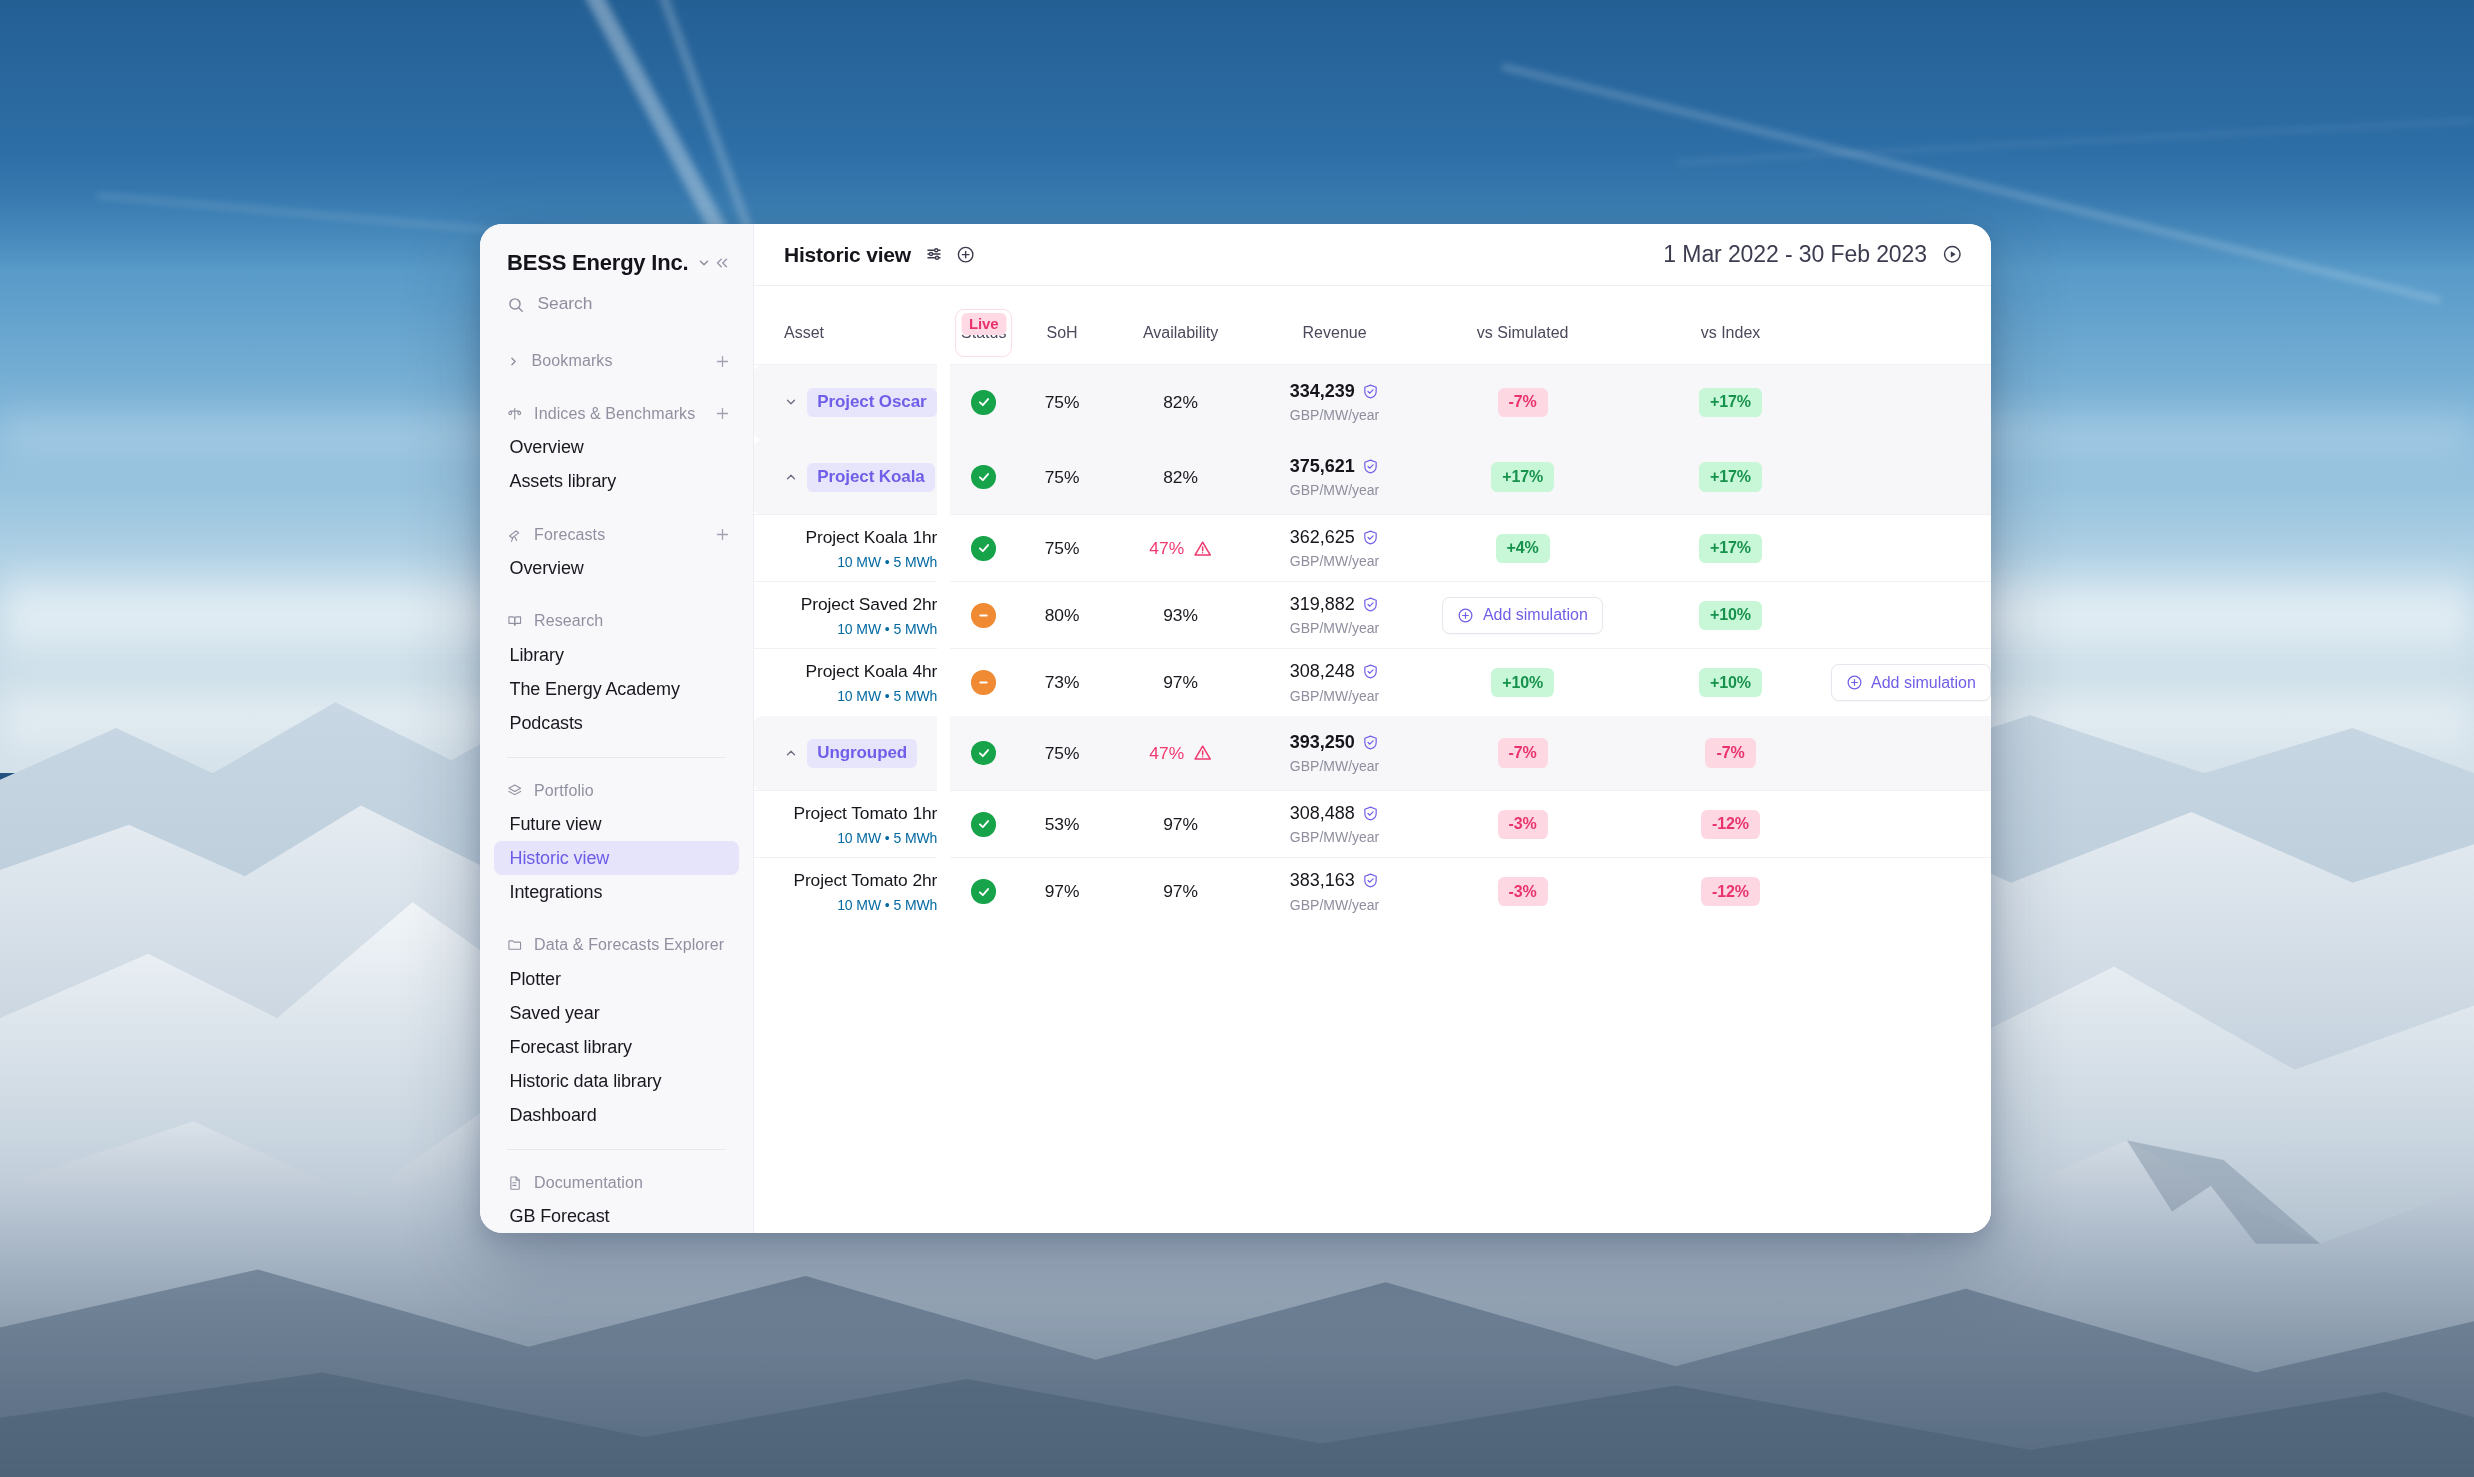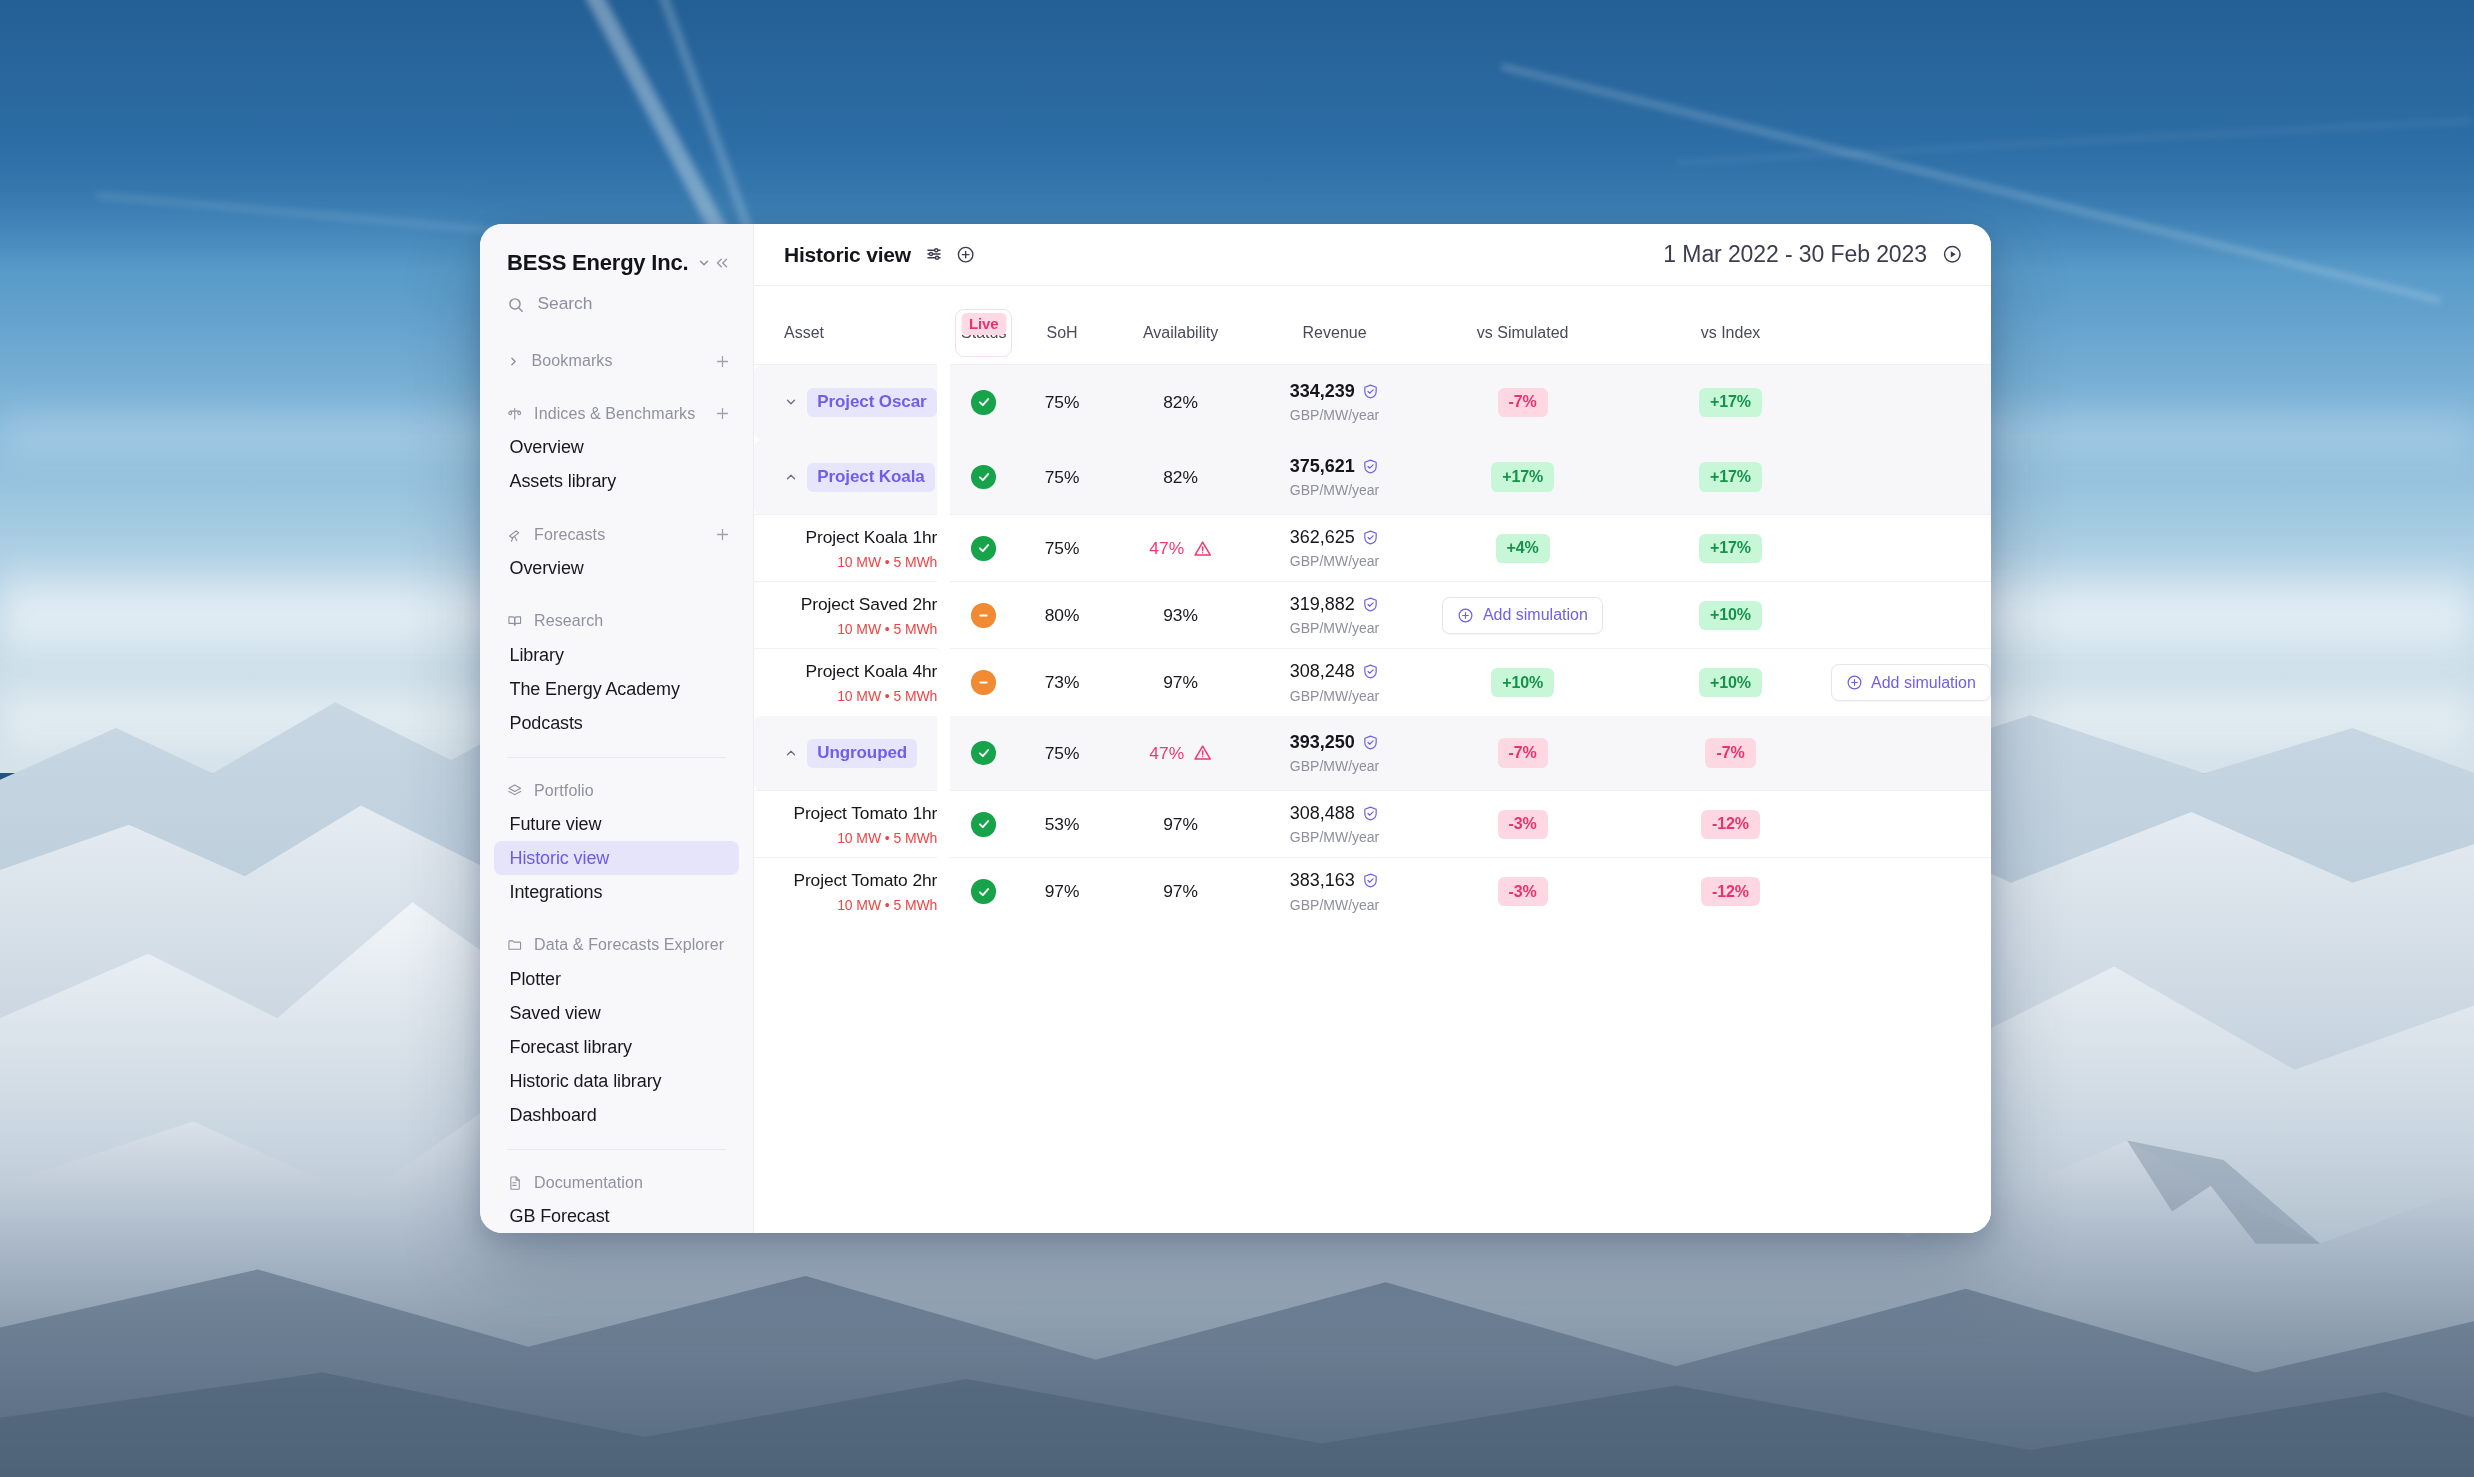--- a/index.html
+++ b/index.html
@@ -161,21 +161,21 @@
 
   .asset-cell { text-align: right; padding-left: 30px; }
   .grp-name-wrap { display: flex; align-items: center; gap: 9px; }
   .grp-caret { color: #6c6c80; display:flex; align-items:center; cursor:pointer; }
   .grp-pill {
     background: #e7e5fb; color: #6f5fe8;
     font-size: 17px; font-weight: 700;
     padding: 4.5px 10.3px; border-radius: 5.8px; letter-spacing: -0.1px;
   }
   .asset-name { font-size: 17.4px; color: #15151c; letter-spacing: -0.1px; }
-  .asset-sub  { font-size: 14px; color: #ef4444; margin-top: 5.8px; letter-spacing: -0.1px; }
+  .asset-sub  { font-size: 14px; color: #0369a1; margin-top: 5.8px; letter-spacing: -0.1px; }
 
   .dot { width: 24.5px; height: 24.5px; border-radius: 50%; display:inline-flex; align-items:center; justify-content:center; }
   .dot.ok   { background: #16a34a; }
   .dot.warn { background: #f08a33; }
 
   .pct { font-size: 17.4px; color: #18181f; }
   .avail-wrap { display: inline-flex; align-items: center; gap: 8.4px; justify-content:center; }
   .avail-bad { color: #f0396f; font-size: 17.4px; }
 
   .rev-top { display: inline-flex; align-items: center; gap: 7.7px; justify-content: center; }
@@ -379,21 +379,21 @@
 
     <div class="sb-section">
       <span class="sicon">
         <svg width="15.5" height="15.5" viewBox="0 0 24 24" fill="none" stroke="currentColor" stroke-width="1.7" stroke-linecap="round" stroke-linejoin="round">
             <path d="M3 7 a1 1 0 0 1 1 -1 h5 l2 2 h9 a1 1 0 0 1 1 1 v9 a1 1 0 0 1 -1 1 H4 a1 1 0 0 1 -1 -1 Z"></path>
           </svg>
       </span>
       <span class="label">Data &amp; Forecasts Explorer</span>
     </div>
     <div class="sb-item">Plotter</div>
-    <div class="sb-item">Saved view</div>
+    <div class="sb-item">Saved year</div>
     <div class="sb-item">Forecast library</div>
     <div class="sb-item">Historic data library</div>
     <div class="sb-item">Dashboard</div>
 
     <div class="sb-div"></div>
 
     <div class="sb-section">
       <span class="sicon">
         <svg width="15.5" height="15.5" viewBox="0 0 24 24" fill="none" stroke="currentColor" stroke-width="1.7" stroke-linecap="round" stroke-linejoin="round">
             <path d="M7 3 h7 l5 5 v13 a1 1 0 0 1 -1 1 H7 a1 1 0 0 1 -1 -1 V4 a1 1 0 0 1 1 -1 Z"></path>

